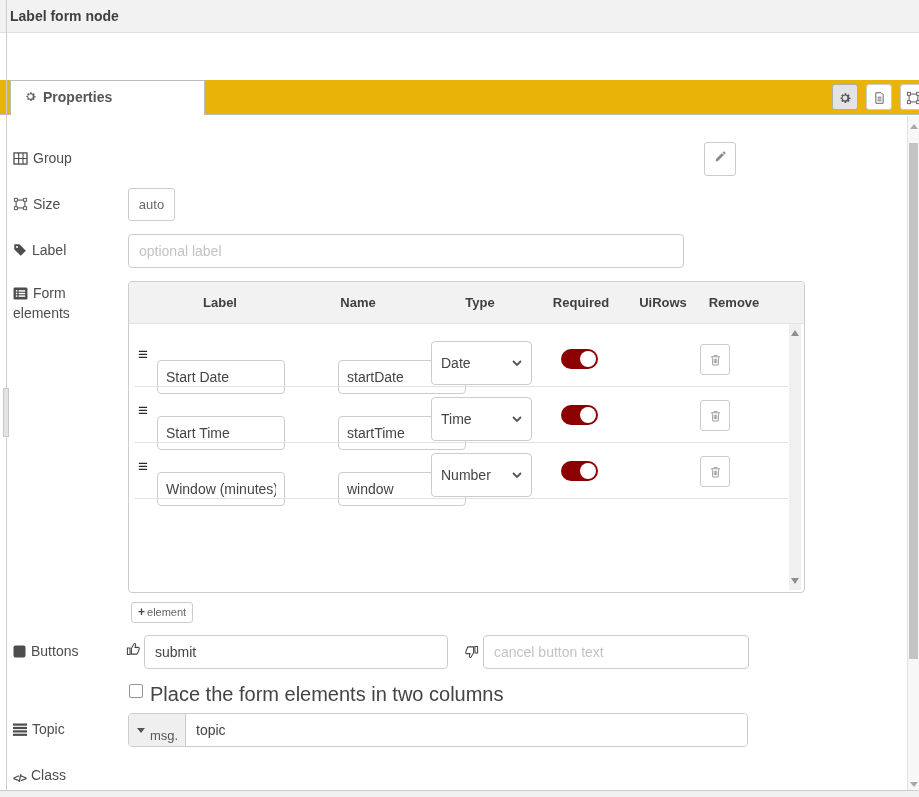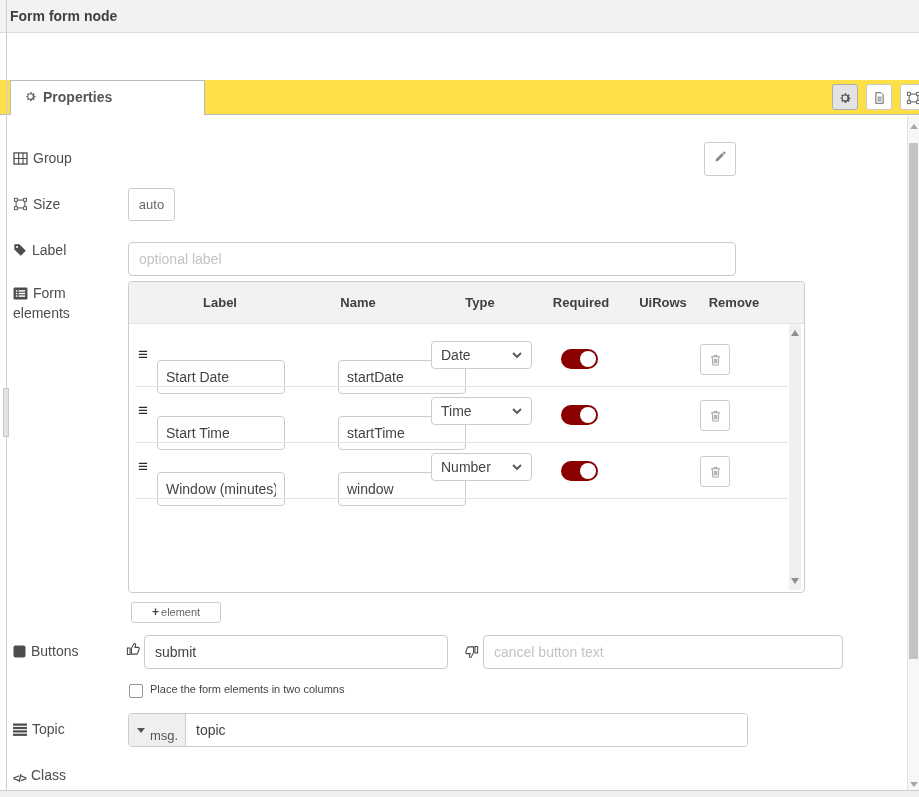--- a/index.html
+++ b/index.html
@@ -12,21 +12,21 @@
   .hdr-title { position:absolute; left:10px; top:8px; font-size:14px; font-weight:bold; color:#404040; }
 
   
   .tbar { position:absolute; left:0; top:34px; right:0; height:46px; background:#f2f2f2; border-bottom:1px solid #ddd; }
   .btn { position:absolute; border:1px solid #ccc; background:#fff; border-radius:3px; font-size:14px; text-align:center; cursor:default; }
   #btn-delete { left:10px; top:7px; width:69px; height:33px; line-height:31px; color:#a6a6a6; }
   #btn-cancel { left:763px; top:6px; width:74px; height:33px; line-height:31px; color:#7a7a7a; }
   #btn-done   { left:851px; top:6px; width:65px; height:33px; line-height:31px; background:#AD1625; border-color:#AD1625; color:#fff; }
 
   
-  .tabbar { position:absolute; left:0; top:80px; right:0; height:35px; background:#fde047; border-bottom:1px solid #bbb; }
+  .tabbar { position:absolute; left:0; top:80px; right:0; height:35px; background:#eab308; border-bottom:1px solid #bbb; }
   .tab { position:absolute; left:10px; top:0; width:195px; height:35px; background:#fff;
          border:1px solid #bbb; border-bottom:none; font-size:14px; font-weight:bold; color:#555;
          line-height:33px; padding-left:13px; }
   .tab svg { vertical-align:-1px; margin-right:6px; }
   .tabicon { position:absolute; top:4px; width:26px; height:26px; border:1px solid #ccc; background:#fff;
              border-radius:3px; text-align:center; line-height:26px; }
   #tb-gear { left:832px; background:#e3e3e3; border-color:#adadad; }
   #tb-doc  { left:866px; }
   #tb-obj  { left:900px; }
   .tabicon svg { vertical-align:middle; margin-top:-2px; }
@@ -48,62 +48,62 @@
   .tinput::placeholder { color:#c3c3c3; opacity:1; }
 
   
   .fselect { position:absolute; height:34px; border:1px solid #ccc; border-radius:4px; background:#fff;
              font-size:14px; color:#444; display:flex; align-items:center; padding:0 10px; }
   .fselect .chev { margin-left:auto; display:flex; }
 
   #group-select { left:128px; top:142px; width:566px; }
   #group-edit { left:704px; top:142px; width:32px; height:34px; }
   #size-btn { left:128px; top:188px; width:47px; height:33px; font-size:13px; color:#666; line-height:31px; }
-  #label-input { left:128px; top:234px; width:608px;margin-top:8px; }
+  #label-input { left:128px; top:234px; width:556px; }
 
   
   .fe-table { position:absolute; left:128px; top:281px; width:677px; height:312px;
               border:1px solid #ccc; border-radius:4px; background:#fff; }
   .fe-head { position:relative; height:42px; background:#f2f2f2; border-bottom:1px solid #e2e2e2; border-radius:4px 4px 0 0; }
   .fe-head span { position:absolute; top:13px; transform:translateX(-50%); font-size:13px; font-weight:bold; color:#3f3f3f; }
   .fe-list { position:absolute; top:42px; left:0; right:16px; bottom:0; padding-top:7px; }
   .fe-row { position:relative; height:56px; }
   .fe-row::after { content:""; position:absolute; left:6px; right:0; bottom:0; border-bottom:1px solid #e2e2e2; }
   .drag { position:absolute; left:9px; top:14px; font-size:17px; font-weight:bold; color:#2b2b2b; }
   .fe-in { position:absolute; top:29px; height:34px; border:1px solid #ccc; border-radius:4px; background:#fff;
            font-family:"Liberation Sans",sans-serif; font-size:14px; color:#444; padding:16px 8px; outline:none; }
   .fe-label { left:28px; width:128px; }
   .fe-name  { left:165px; width:128px;margin-left:44px; }
-  .fe-type  { position:absolute; left:302px; top:10px; width:101px; height:28px; border:1px solid #ccc; border-radius:4px;
+  .fe-type  { position:absolute; left:302px; top:10px; width:101px; height:44px; border:1px solid #ccc; border-radius:4px;
               background:#fff; font-size:14px; color:#444; display:flex; align-items:center; padding:0 9px;justify-content:center; }
   .fe-type .chev { margin-left:auto; display:flex; }
   .toggle { position:absolute; left:432px; top:18px; width:37px; height:20px; border-radius:10px; background:#8B0000; }
   .toggle .knob { position:absolute; right:2px; top:2px; width:16px; height:16px; border-radius:50%; background:#fff; }
   .trash-btn { position:absolute; left:571px; top:13px; width:30px; height:31px; border:1px solid #ccc; border-radius:3px;
                background:#fff; text-align:center; line-height:29px; }
   .trash-btn svg { vertical-align:middle; margin-top:-2px; }
   .fe-scroll { position:absolute; top:42px; right:3px; bottom:2px; width:12px; background:#f0f0f0; }
   .tri-up, .tri-dn { position:absolute; left:2px; width:0; height:0; border-left:4px solid transparent; border-right:4px solid transparent; }
   .tri-up { top:6px; border-bottom:6px solid #8f8f8f; }
   .tri-dn { bottom:6px; border-top:6px solid #8f8f8f; }
 
-  #btn-add-el { position:absolute; left:131px; top:602px; height:21px; padding:0 20px; border:1px solid #ccc;
+  #btn-add-el { position:absolute; left:131px; top:602px; height:21px; padding:0 6px; border:1px solid #ccc;
                 border-radius:3px; background:#fff; font-size:11px; color:#666; line-height:19px; }
   #btn-add-el b { color:#444; margin-right:2px; font-size:12px; }
 
   
   .thumb { position:absolute; }
   #thumb-up { left:126px; top:641px; }
   #thumb-dn { left:464px; top:645px; }
   #submit-input { left:144px; top:635px; width:304px; }
-  #cancel-input { left:483px; top:635px; width:360px; }
+  #cancel-input { left:483px; top:635px; width:266px; }
 
   
   .cbx { position:absolute; left:129px; top:684px; width:14px; height:14px; border:1px solid #949494; border-radius:2px; background:#fff; }
-  .cbx-label { position:absolute; left:150px; top:683px; font-size:11px; color:#444; }
+  .cbx-label { position:absolute; left:150px; top:683px; font-size:20px; color:#444; }
 
   
   .ti { position:absolute; left:128px; top:713px; width:620px; height:34px; border:1px solid #ccc; border-radius:4px;
         background:#fff; display:flex; overflow:hidden; }
   .ti-btn { width:57px; background:#efefef; border-right:1px solid #ccc; display:flex; align-items:center; padding-left:8px; }
   .ti-caret { width:0; height:0; border-left:4px solid transparent; border-right:4px solid transparent; border-top:5px solid #555; margin-right:5px; }
   .ti-prop { font-size:13px; color:#555;margin-top:10px; }
   .ti-val { flex:1; border:none; outline:none; font-family:"Liberation Sans",sans-serif; font-size:14px; color:#444; padding:0 10px; }
 
   #class-input { left:128px; top:759px; width:608px; }
@@ -115,21 +115,21 @@
   .vs-up, .vs-dn { position:absolute; left:2px; width:0; height:0; border-left:4px solid transparent; border-right:4px solid transparent; }
   .vs-up { top:8px; border-bottom:5px solid #a8a8a8; }
   .vs-dn { bottom:3px; border-top:5px solid #a8a8a8; }
 </style>
 </head>
 <body>
 
 <div class="tray">
 
   <div class="hdr">
-    <div class="hdr-title">Form form node</div>
+    <div class="hdr-title">Label form node</div>
   </div>
 
 
   <div class="tabbar">
     <div class="tab">
       <svg width="13" height="13" viewBox="0 0 16 16">
           <path fill="#666" fill-rule="evenodd" d="M14.3 9.3l-1.5-.3a5 5 0 0 1-.4 1l.9 1.2-1.4 1.4-1.2-.9a5 5 0 0 1-1 .4l-.3 1.5H7.6l-.3-1.5a5 5 0 0 1-1-.4l-1.2.9-1.4-1.4.9-1.2a5 5 0 0 1-.4-1l-1.5-.3V7.6l1.5-.3a5 5 0 0 1 .4-1l-.9-1.2 1.4-1.4 1.2.9a5 5 0 0 1 1-.4l.3-1.5h1.8l.3 1.5a5 5 0 0 1 1 .4l1.2-.9 1.4 1.4-.9 1.2a5 5 0 0 1 .4 1l1.5.3zM8 5.2A2.8 2.8 0 1 0 8 10.8 2.8 2.8 0 0 0 8 5.2z"></path>
         </svg><span>Properties</span>
     </div>
     <div class="tabicon" id="tb-gear">

